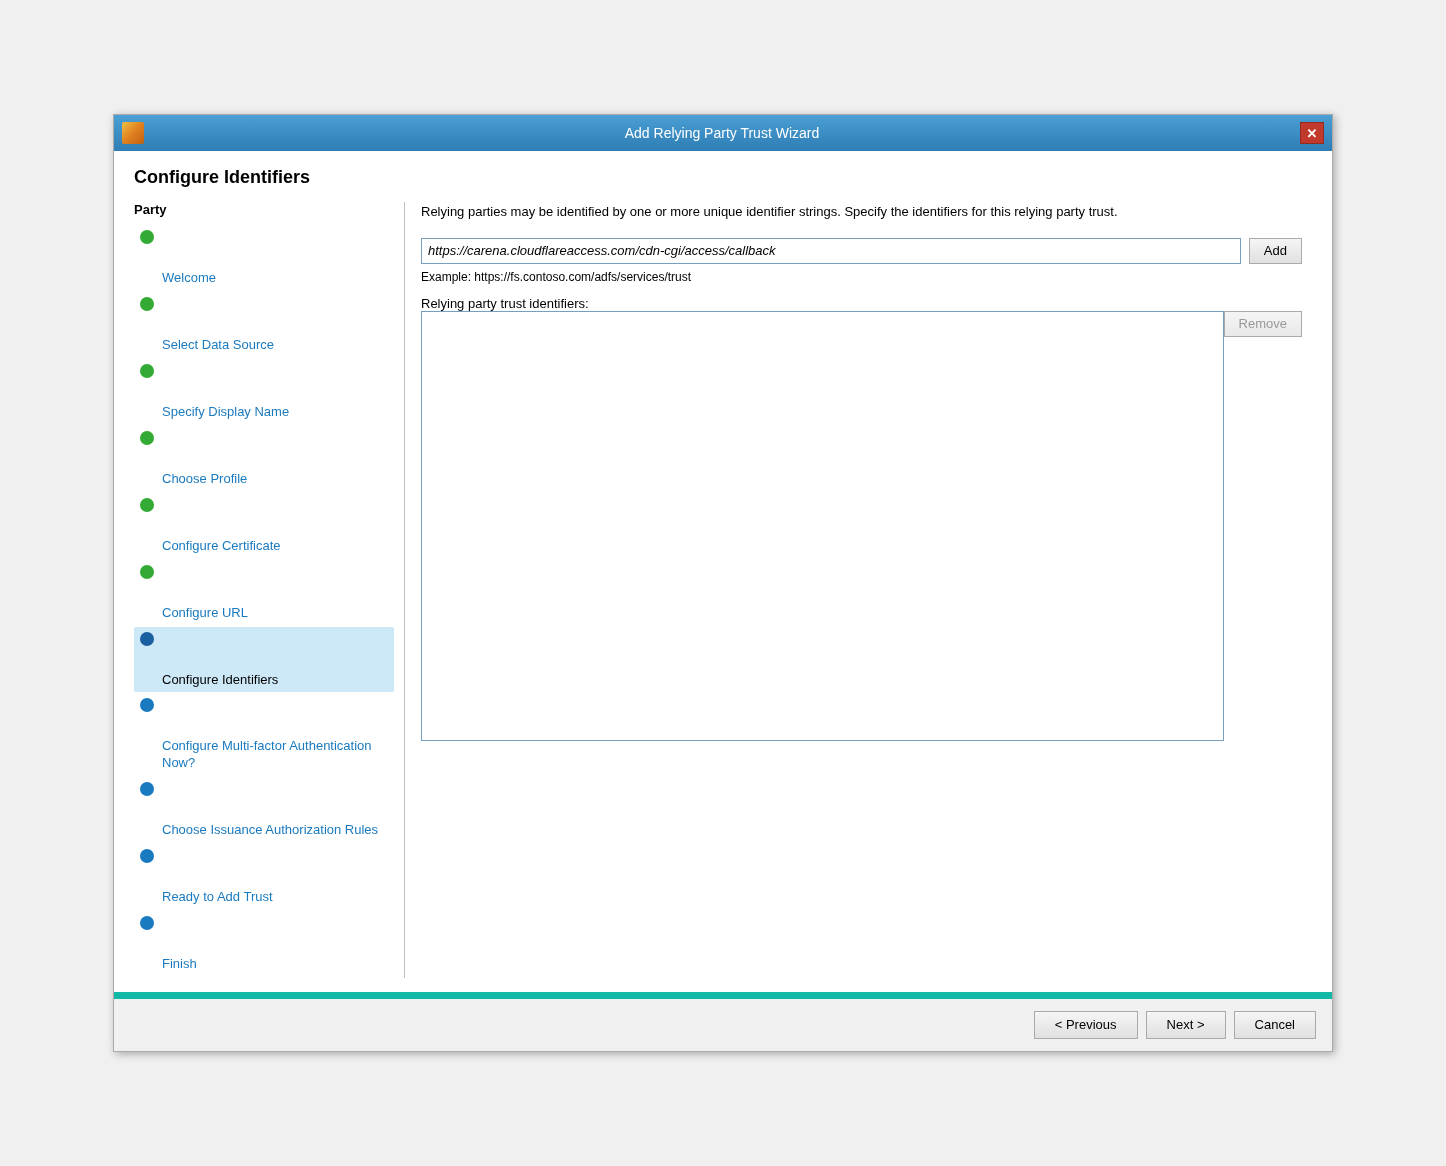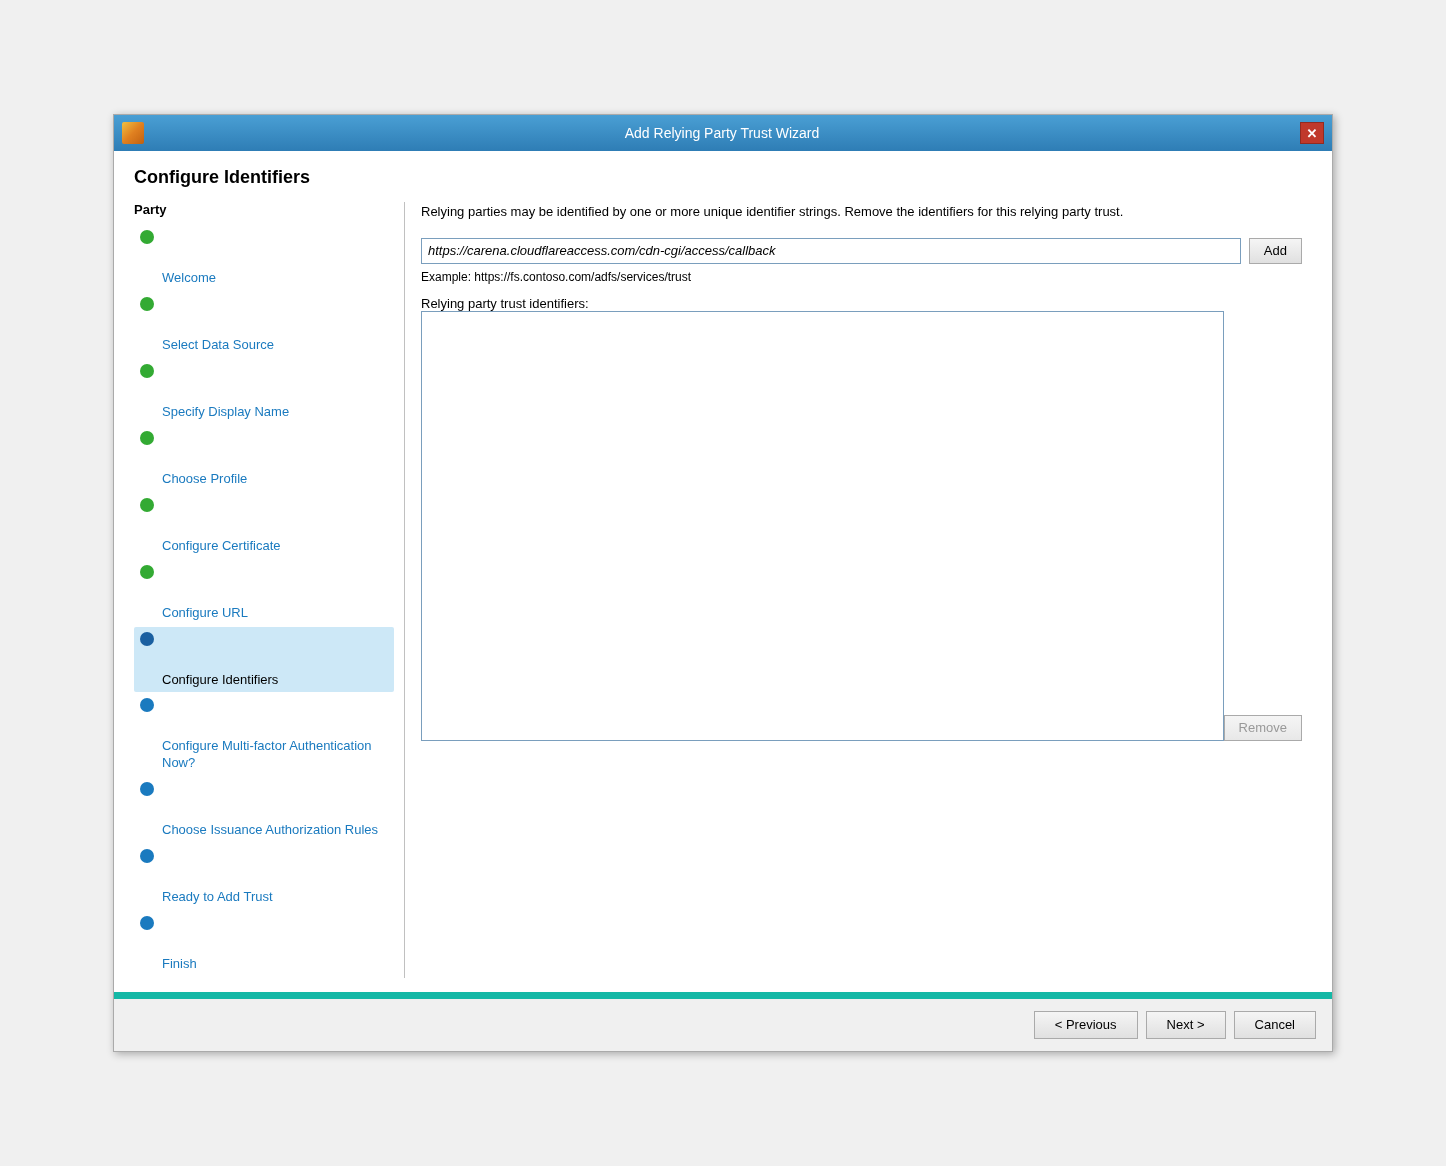--- a/index.html
+++ b/index.html
@@ -154,21 +154,21 @@
       color: #000;
       margin-bottom: 12px;
     }
     .identifiers-list-label {
       font-size: 13px;
       color: #000;
       margin-bottom: 0;
     }
     .identifiers-list-row {
       display: flex;
-      align-items: flex-end;
+      align-items: flex-start;
     }
     .identifiers-list {
       flex: 1;
       height: 430px;
       border: 1px solid #7a9ebd;
       background: #fff;
       padding: 2px;
       overflow-y: auto;
     }
     .bottom-bar {
@@ -264,21 +264,21 @@
               <span class="step-label">Ready to Add Trust</span>
             </div>
             <div class="step-item">
               <div class="step-dot blue"></div>
               <span class="step-label">Finish</span>
             </div>
           </div>
       </div>
 
       <div class="right-panel">
-        <p class="description-text">Relying parties may be identified by one or more unique identifier strings. Remove the identifiers for this relying party trust.</p>
+        <p class="description-text">Relying parties may be identified by one or more unique identifier strings. Specify the identifiers for this relying party trust.</p>
 
         <div class="identifier-row">
           <input type="text" class="identifier-input" value="https://carena.cloudflareaccess.com/cdn-cgi/access/callback" style="">
           <button class="btn">Add</button>
         </div>
 
         <div class="example-text">Example: https://fs.contoso.com/adfs/services/trust</div>
 
         <div class="identifiers-list-label">Relying party trust identifiers:</div>
         <div class="identifiers-list-row">

